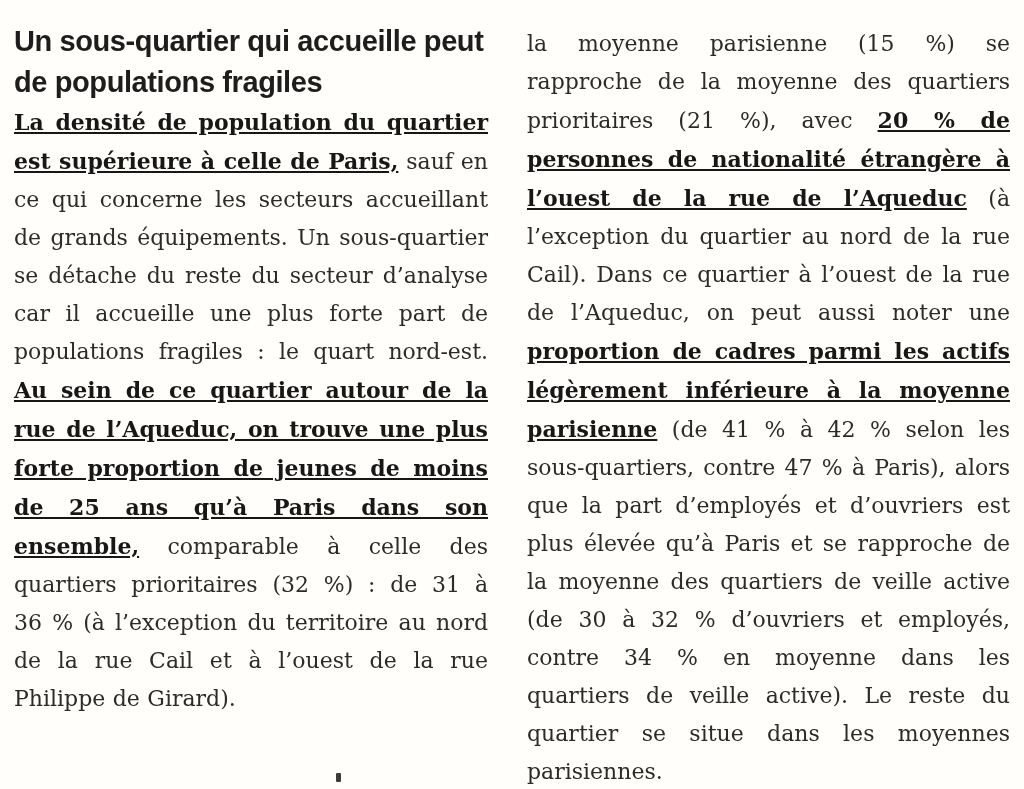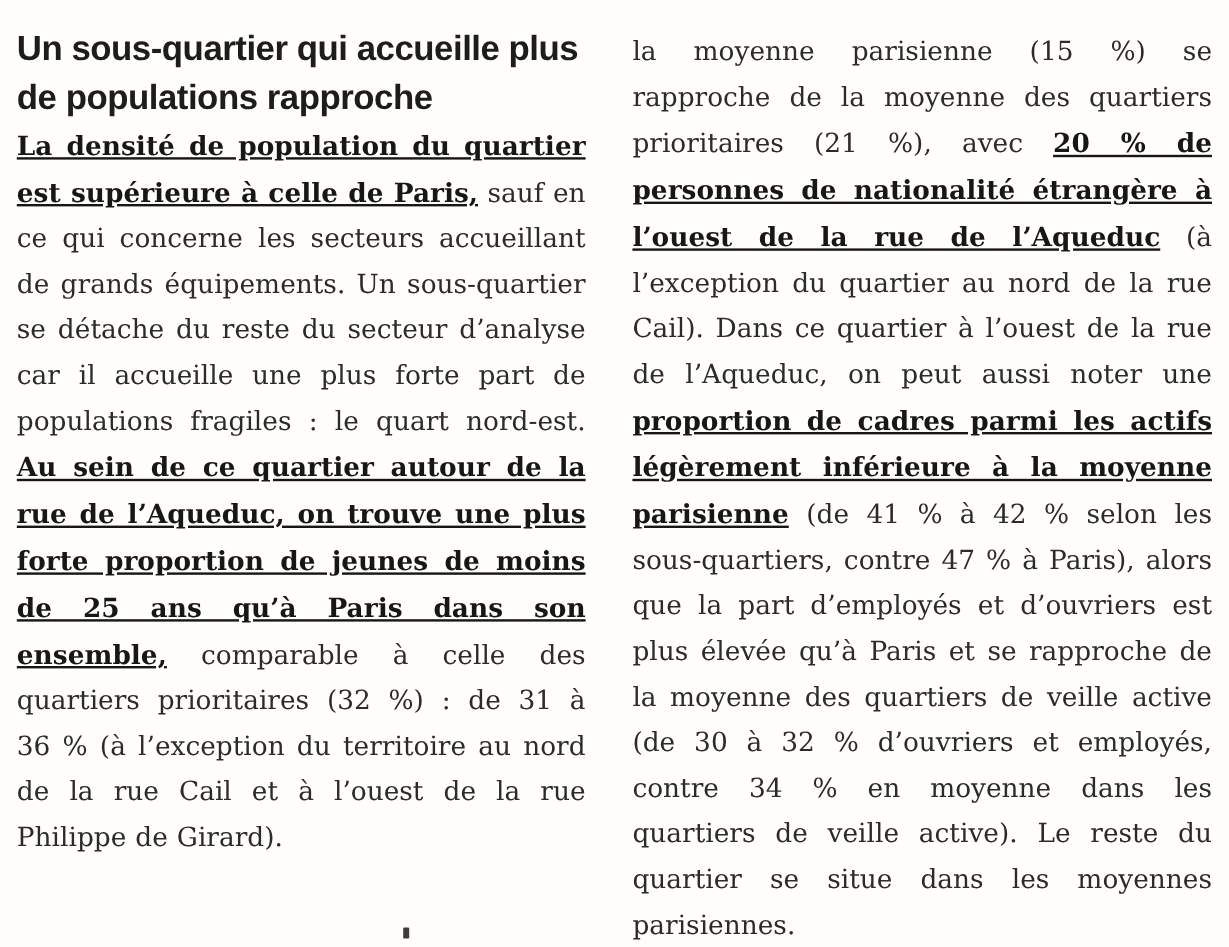--- a/index.html
+++ b/index.html
@@ -73,21 +73,21 @@
     background: #3c3c3c;
     border-radius: 1px;
   }
 </style>
 </head>
 <body>
 
 <div class="page">
 
   <div class="col col-left">
-    <h1 class="heading">Un sous-quartier qui accueille plus de populations rapproche</h1>
+    <h1 class="heading">Un sous-quartier qui accueille peut de populations fragiles</h1>
     <div class="paras">
         <p class="para"><strong>La densité de population du quartier est supérieure à celle de Paris,</strong><span> sauf en ce qui concerne les secteurs accueillant de grands équipements. Un sous-quartier se détache du reste du secteur d’analyse car il accueille une plus forte part de populations fragiles&nbsp;: le quart nord-est. </span><strong>Au sein de ce quartier autour de la rue de l’Aqueduc, on trouve une plus forte proportion de jeunes de moins de 25 ans qu’à Paris dans son ensemble,</strong><span> comparable à celle des quartiers prioritaires (32&nbsp;%)&nbsp;: de 31 à 36&nbsp;% (à l’exception du territoire au nord de la rue Cail et à l’ouest de la rue Philippe de Girard).</span></p>
         <p class="para continues"></p>
       </div>
   </div>
 
   <div class="col col-right">
     <div class="paras">
         <p class="para"><span>la moyenne parisienne (15&nbsp;%) se rapproche de la moyenne des quartiers prioritaires (21&nbsp;%), avec </span><strong>20&nbsp;% de personnes de nationalité étrangère à l’ouest de la rue de l’Aqueduc</strong><span> (à l’exception du quartier au nord de la rue Cail). Dans ce quartier à l’ouest de la rue de l’Aqueduc, on peut aussi noter une </span><strong>proportion de cadres parmi les actifs légèrement inférieure à la moyenne parisienne</strong><span> (de 41&nbsp;% à 42&nbsp;% selon les sous-quartiers, contre 47&nbsp;% à Paris), alors que la part d’employés et d’ouvriers est plus élevée qu’à Paris et se rapproche de la moyenne des quartiers de veille active (de 30 à 32&nbsp;% d’ouvriers et employés, contre 34&nbsp;% en moyenne dans les quartiers de veille active). Le reste du quartier se situe dans les moyennes parisiennes.</span></p>
       </div>

